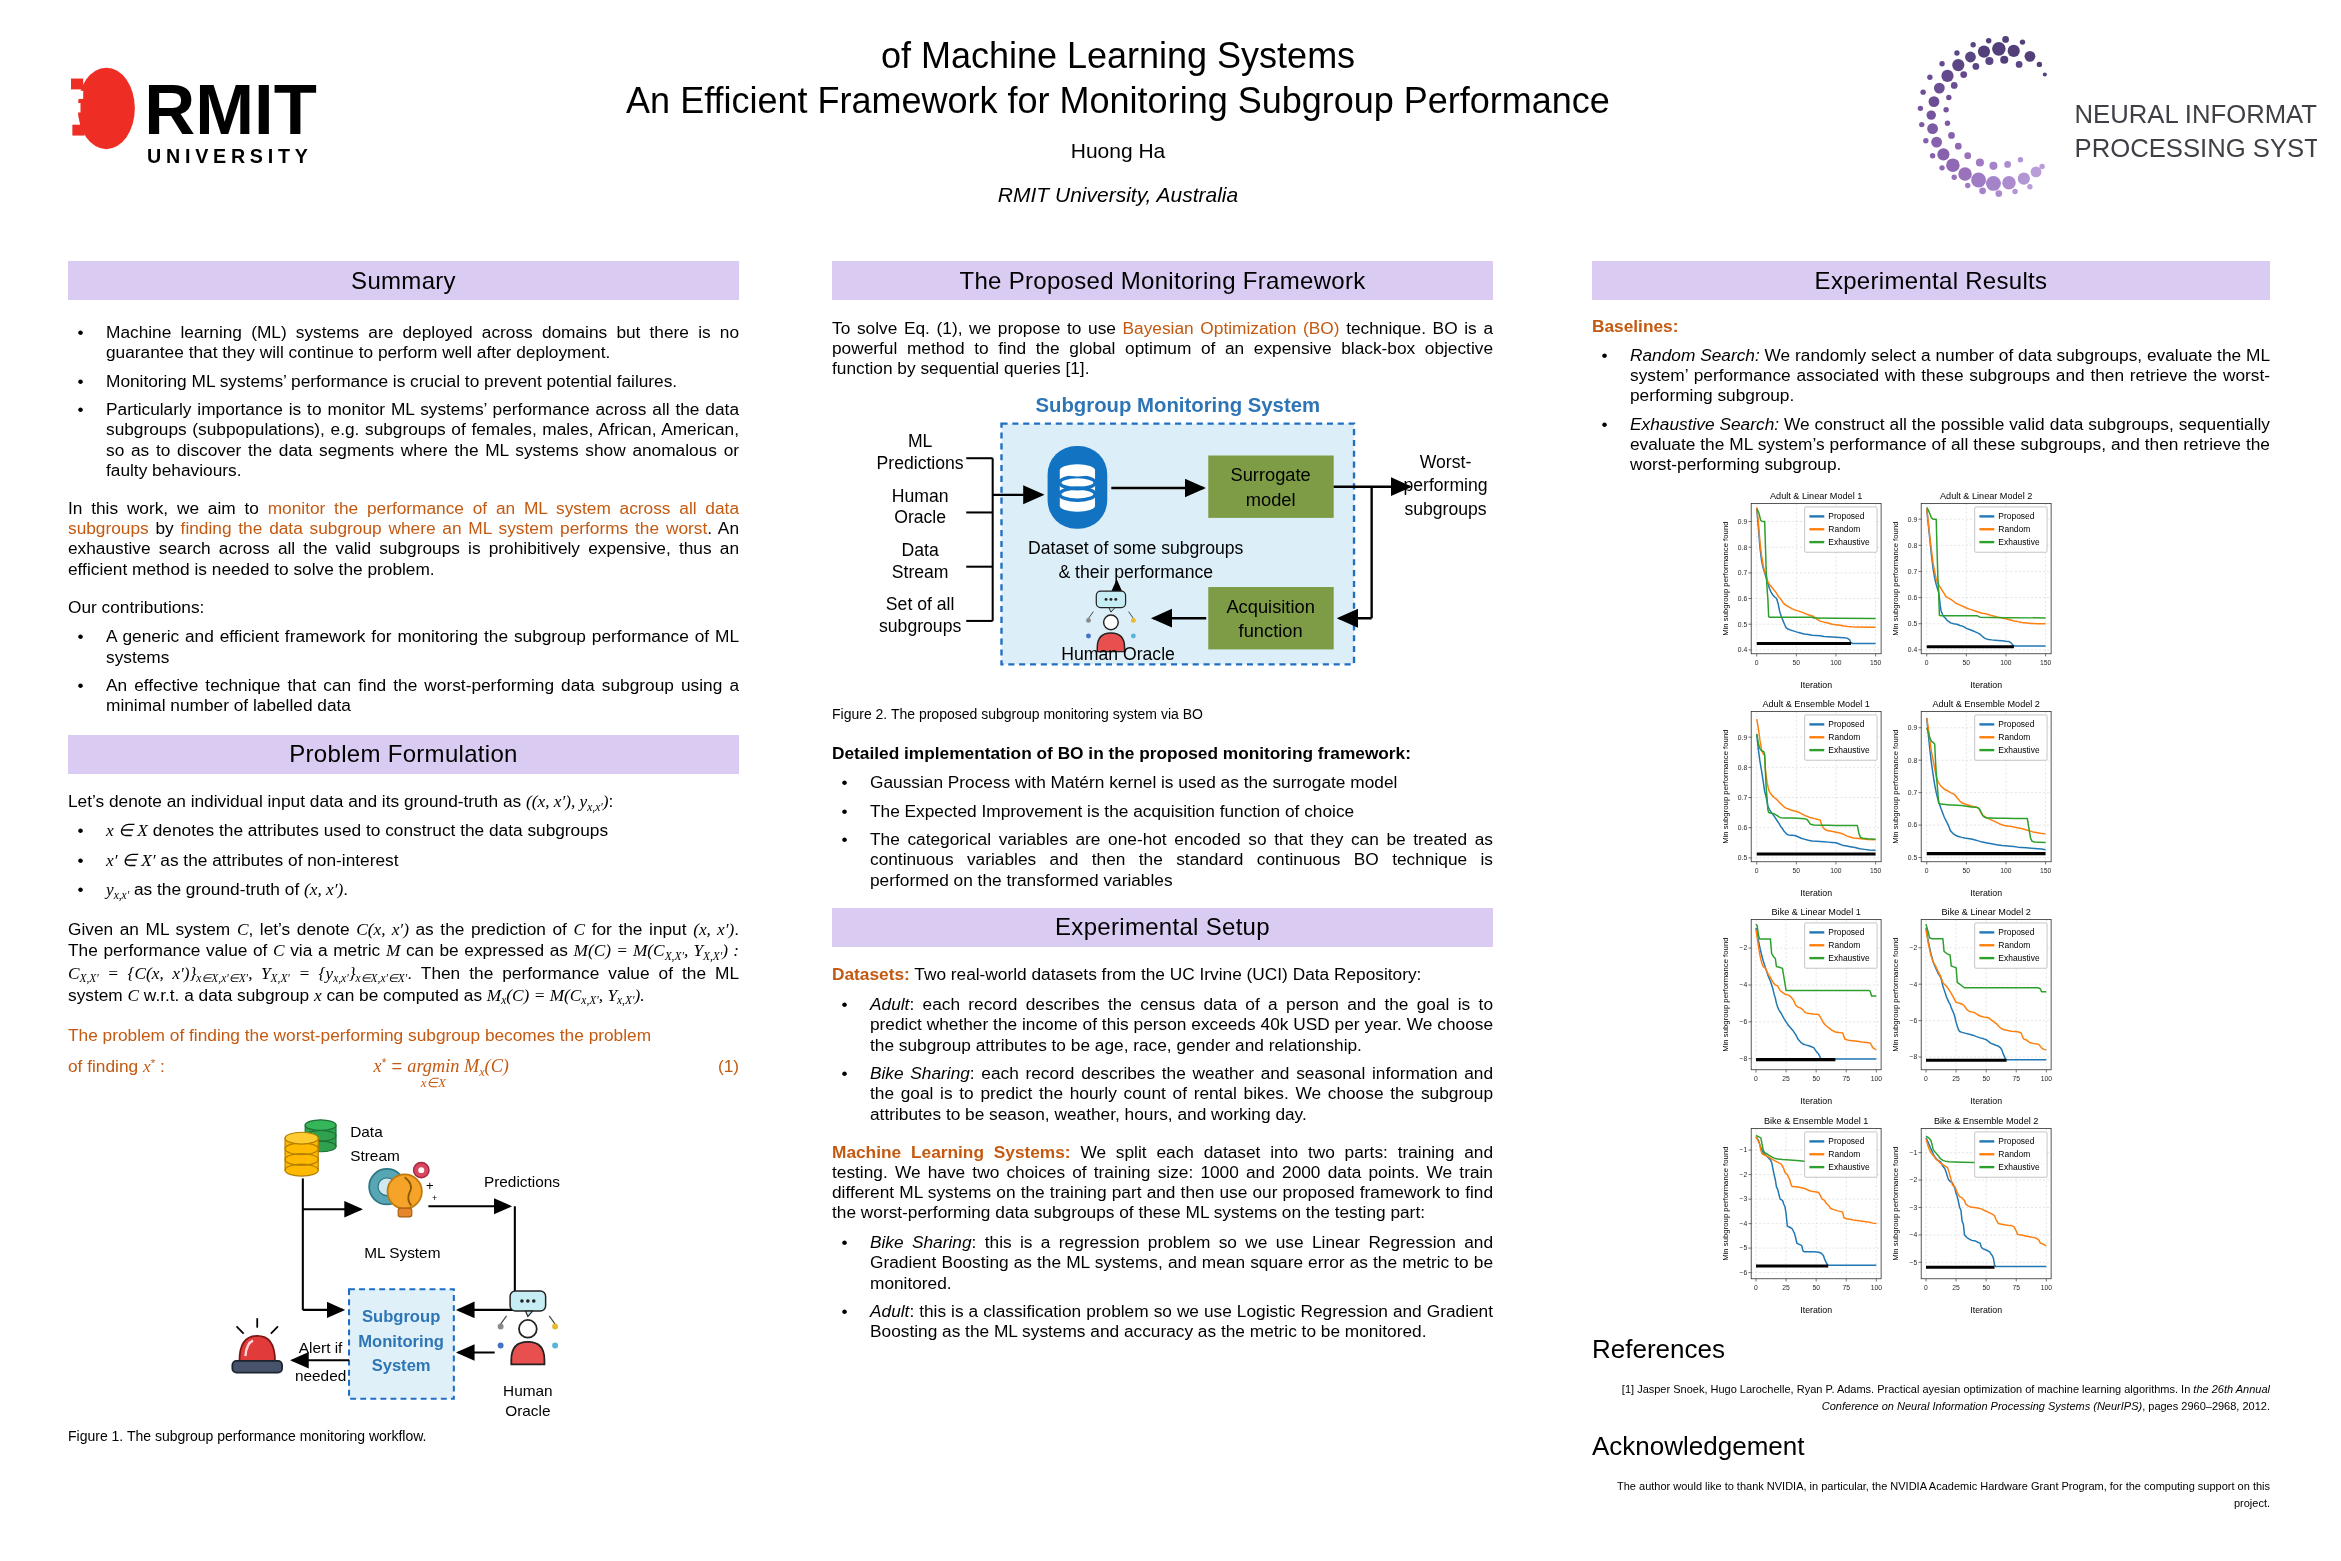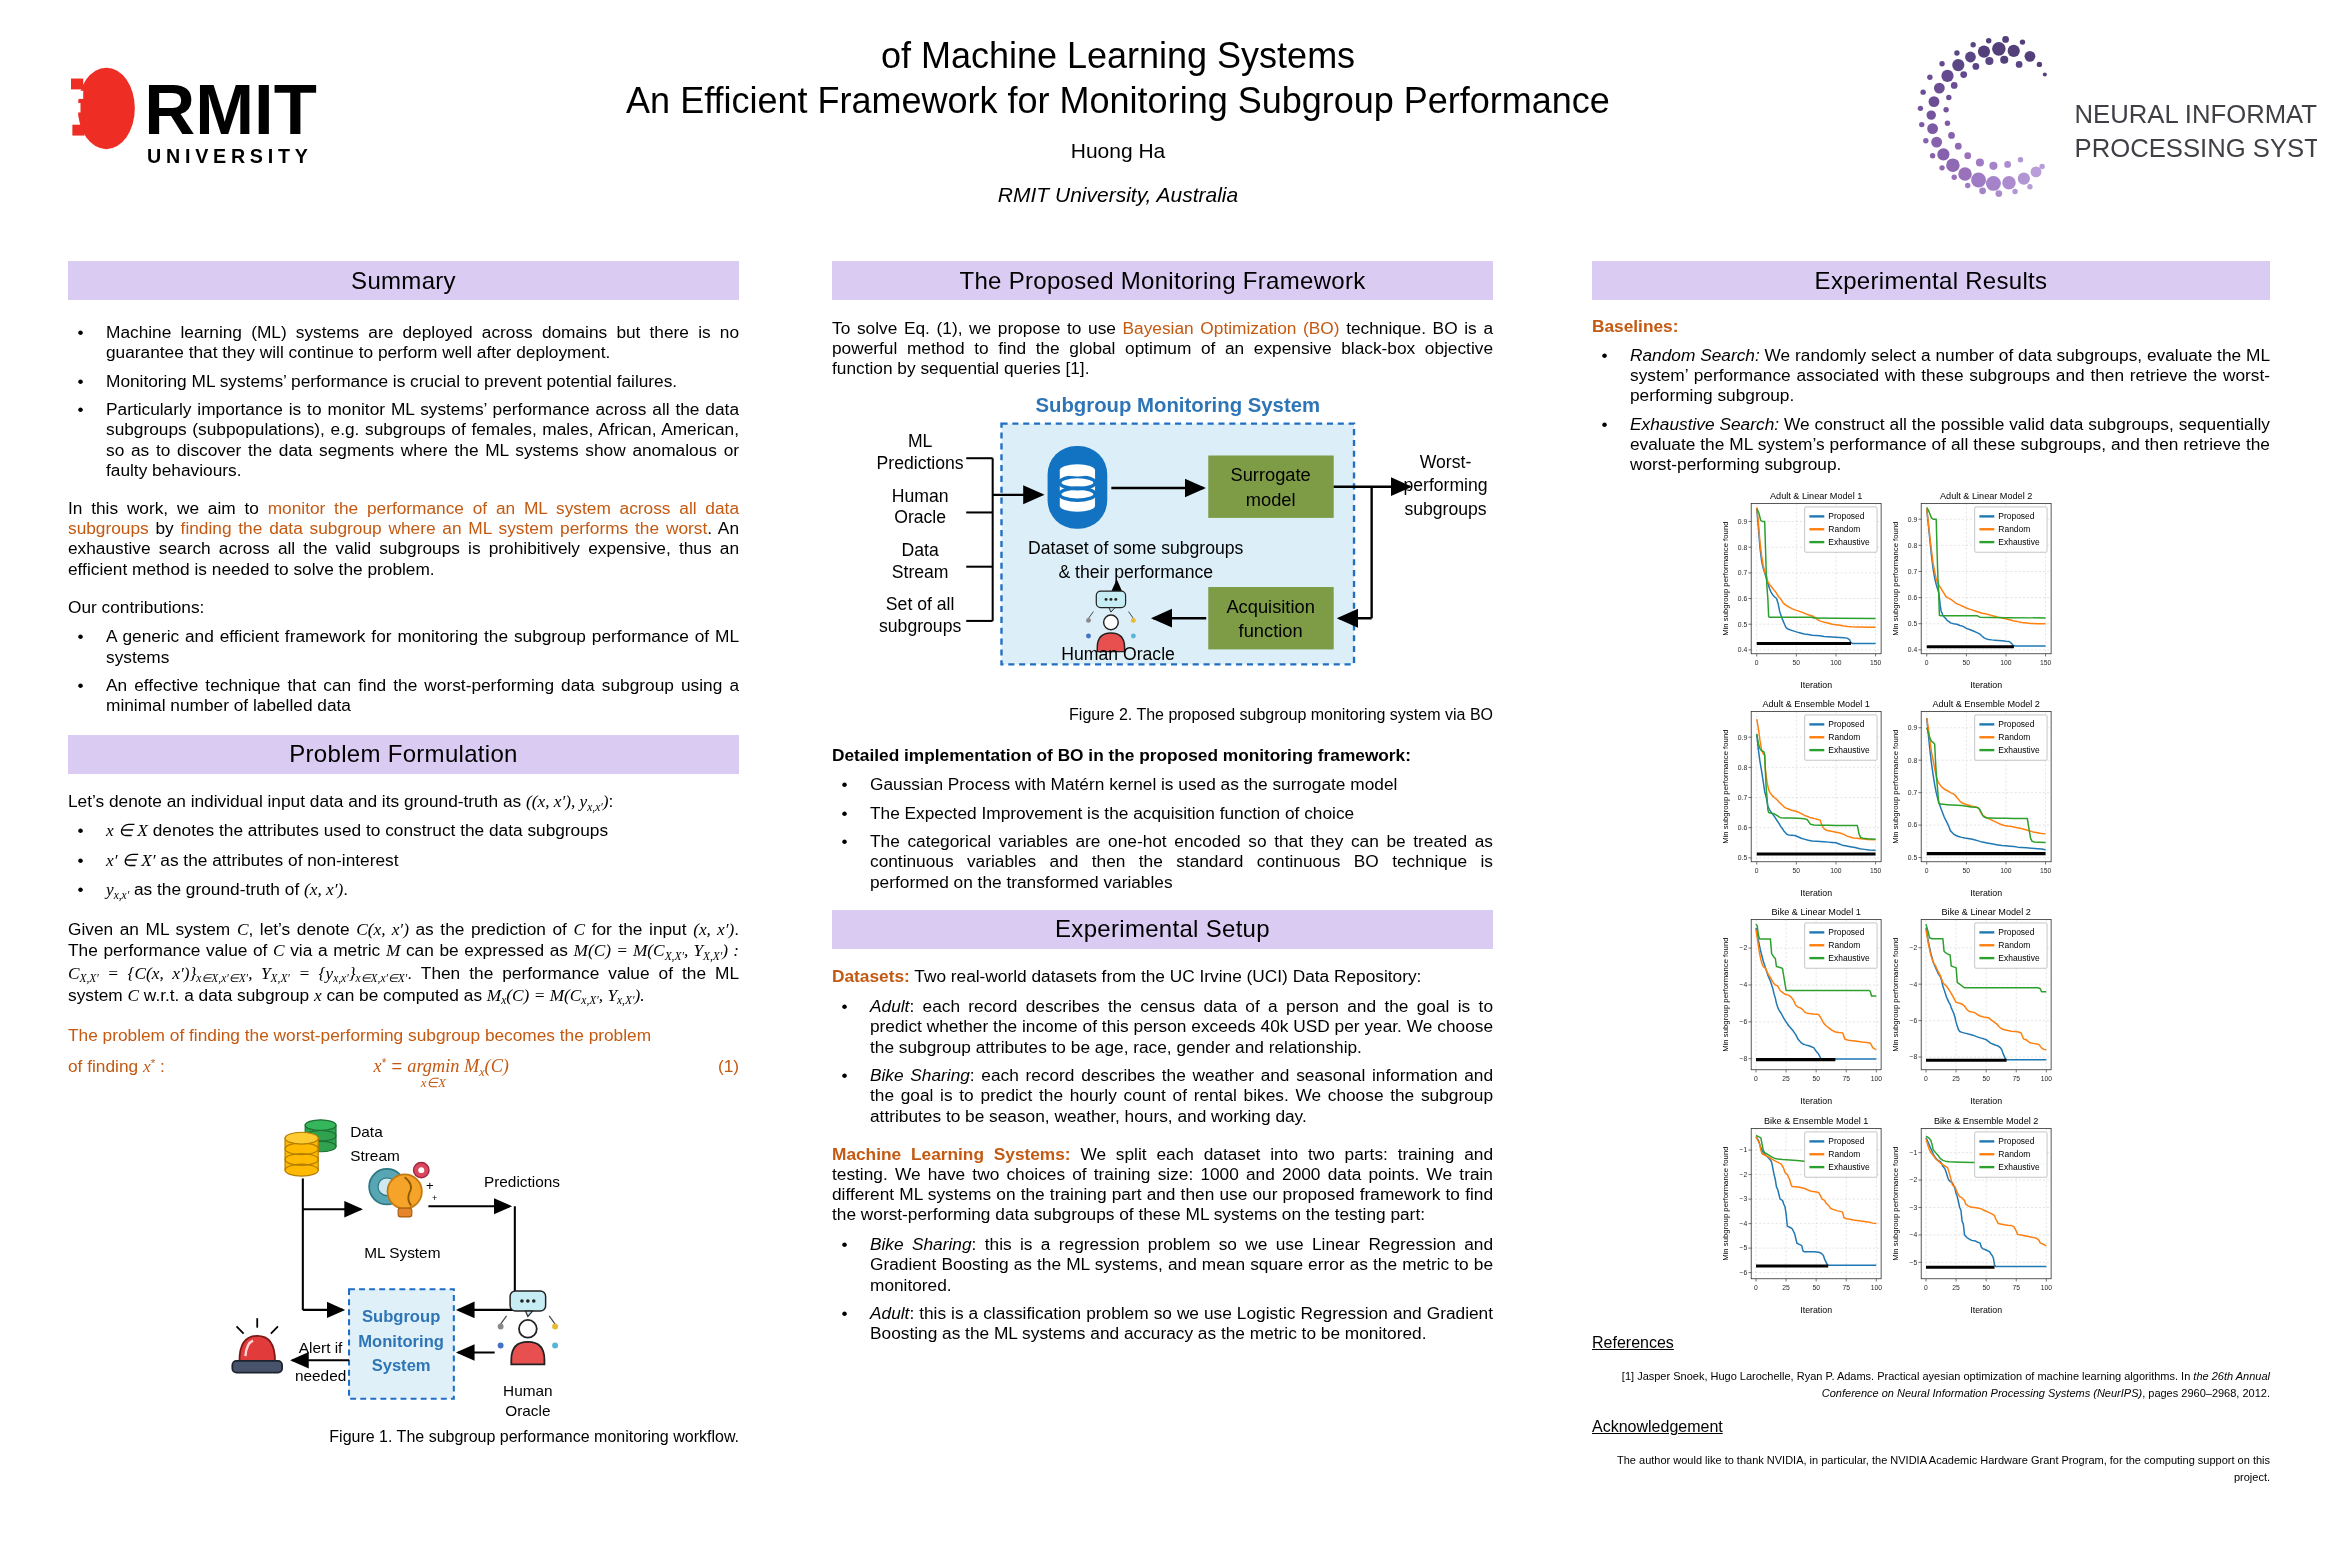--- a/index.html
+++ b/index.html
@@ -27,29 +27,29 @@
   .bd{font-weight:bold;}
   .mt{font-family:"Liberation Serif",serif;font-style:italic;}
   .sub{font-size:66%;position:relative;top:.3em;}
   .sup{font-size:66%;position:relative;top:-.45em;}
   .eqline{display:flex;align-items:flex-start;margin-top:11px;font-size:17.3px;color:var(--accent);}
   .eqline .eq-left{flex:0 0 auto;}
   .eqline .eq-mid{flex:1;text-align:center;font-size:18.3px;}
   .eqline .eq-num{flex:0 0 auto;}
   .argmin{display:inline-flex;flex-direction:column;align-items:center;vertical-align:top;}
   .argmin .under{font-size:13px;line-height:1.05;}
-  .fig-caption{text-align:right;font-size:16px;margin-top:6.8px;}
+  .fig-caption{text-align:left;font-size:14px;margin-top:6.8px;}
   #fig1-wrap{margin-top:17.6px;text-align:center;}
   #fig2-wrap{margin-top:15px;text-align:center;}
   svg text{font-family:"Liberation Sans",sans-serif;}
   .fig-label{font-size:26px;fill:#000;}
   .fig-label-blue{font-size:28px;font-weight:bold;fill:var(--fig-blue-text);}
   .fig-box-label{font-size:27px;fill:#000;}
   #charts-grid{margin:15px 0 0 130px;width:339px;display:grid;grid-template-columns:repeat(2,166px);gap:5.4px 4.1px;}
-  .small-head{font-size:16px;margin-top:16.3px;text-decoration:underline;}
+  .small-head{font-size:26px;margin-top:16.3px;}
   .small-txt{font-size:11px;line-height:17px;margin-top:16px;text-align:right;}
   #header-area{position:absolute;left:0;top:0;width:2342px;height:251px;}
   #title-block{position:absolute;left:352px;top:33px;width:1532px;text-align:center;}
   #title-block .t{font-size:36px;line-height:45px;}
   #title-block .author{font-size:21px;margin-top:16.3px;}
   #title-block .affil{font-size:21px;font-style:italic;margin-top:20px;}
   #rmit-logo{position:absolute;left:71px;top:54px;}
   #neurips-logo{position:absolute;left:1897px;top:34px;}
 </style>
 </head>

